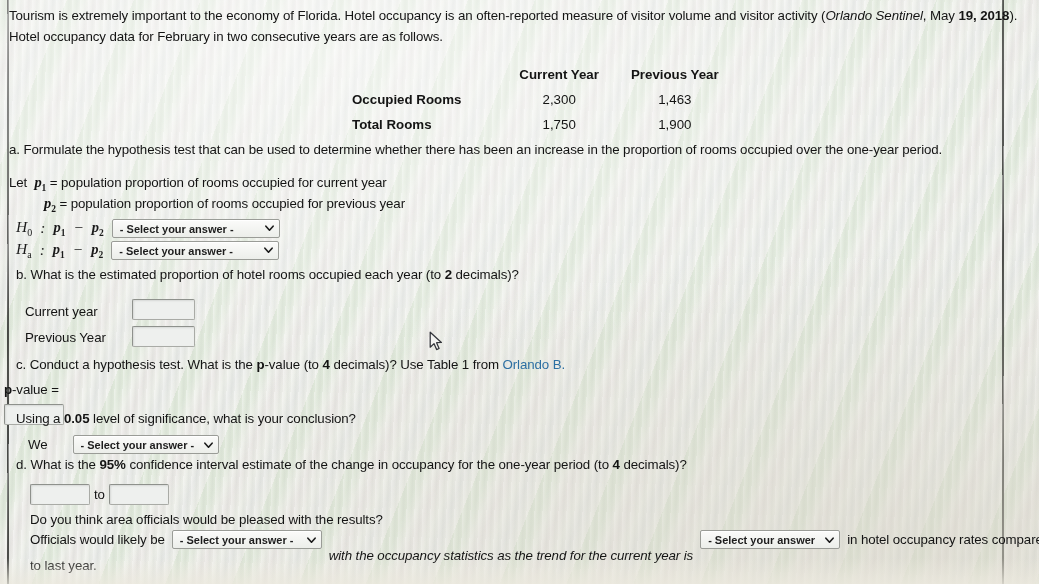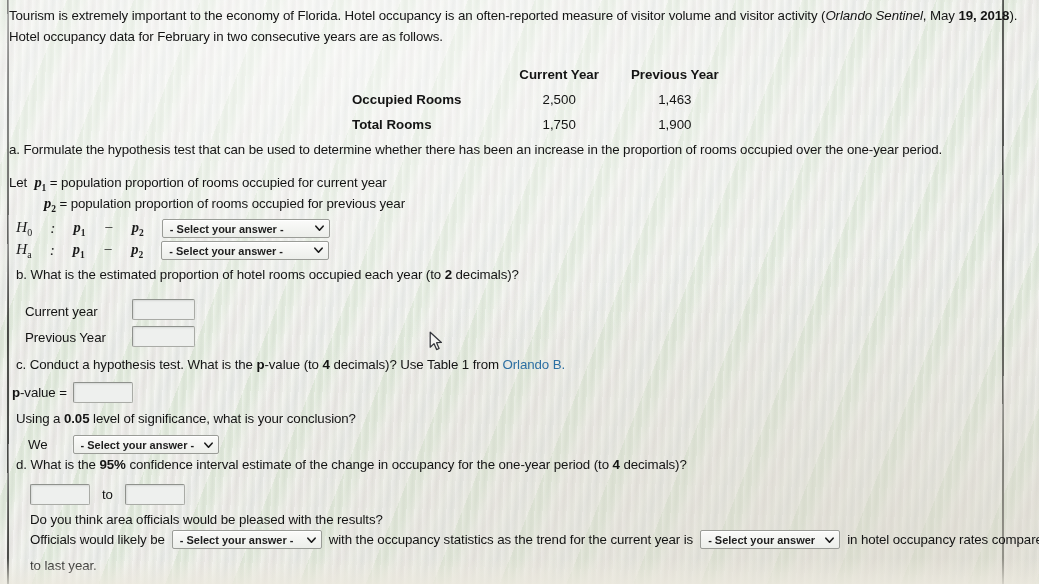--- a/index.html
+++ b/index.html
@@ -148,21 +148,21 @@
 
   
   #q-a-prompt  { left: 9px;  top: 142px; }
   #let-line-1  { left: 9px;  top: 174px; }
   #let-line-2  { left: 44px; top: 195px; }
 
   .hyp-row {
     position: absolute;
     display: flex;
     align-items: center;
-    gap: 18px;
+    gap: 8px;
   }
   #hyp-null { left: 16px; top: 218px; }
   #hyp-alt  { left: 16px; top: 240px; }
 
   
   .sel {
     -webkit-appearance: none;
     appearance: none;
     font-family: "Liberation Sans", sans-serif;
     font-size: 11px;
@@ -227,36 +227,36 @@
     position: absolute; left: 132px; top: 299px;
   }
   #in-previous {
     position: absolute; left: 132px; top: 326px;
   }
 
   
   #q-c-prompt  { left: 16px; top: 357px; }
   #pval-row {
     position: absolute;
-    left: 12px; top: 382px;
-    display: flex; align-items: center; gap: 6px;
+    left: 4px; top: 382px;
+    display: flex; align-items: flex-start; gap: 6px; flex-direction: column;
   }
   #sig-line    { left: 16px; top: 411px; }
   #concl-row {
     position: absolute;
     left: 28px; top: 435px;
     display: flex; align-items: center; gap: 25px;
   }
 
   
   #q-d-prompt  { left: 16px; top: 457px; text-align: center; }
   #ci-row {
     position: absolute;
     left: 30px; top: 484px;
-    display: flex; align-items: center; gap: 12px;
+    display: flex; align-items: center; gap: 4px;
   }
   #pleased-line { left: 30px; top: 512px; }
 
   #officials-row {
     position: absolute;
     left: 30px; top: 530px;
     display: flex; align-items: center; gap: 7px;
     white-space: nowrap;
   }
   #last-year-line { left: 30px; top: 558px; }
@@ -296,21 +296,21 @@
       <thead>
         <tr>
           <th class="rowhead"></th>
           <th class="colhead">Current Year</th>
           <th class="colhead">Previous Year</th>
         </tr>
       </thead>
       <tbody>
         <tr>
           <td class="rowhead">Occupied Rooms</td>
-          <td class="num">2,500</td>
+          <td class="num">2,300</td>
           <td class="num">1,463</td>
         </tr>
         <tr>
           <td class="rowhead">Total Rooms</td>
           <td class="num">1,750</td>
           <td class="num">1,900</td>
         </tr>
       </tbody>
     </table>
 
@@ -402,21 +402,21 @@
       <span class="sel-wrap">
         <select class="sel sel-lg">
           <option>- Select your answer -</option>
         </select>
         <span class="chev">
           <svg viewBox="0 0 10 10" width="9" height="9">
               <path d="M1 3 L5 7.5 L9 3" fill="none" stroke="#1d1d1d" stroke-width="1.8" stroke-linecap="round" stroke-linejoin="round"></path>
             </svg>
         </span>
       </span>
-      <span class="ln" style="position:relative;left:0;top:0;">with the occupancy statistics as the trend for the current year is</span>
+      <span class="ln" style="position:relative;left:0;top:16px;font-style:italic;">with the occupancy statistics as the trend for the current year is</span>
       <span class="sel-wrap">
         <select class="sel sel-lg2">
           <option>- Select your answer -</option>
         </select>
         <span class="chev">
           <svg viewBox="0 0 10 10" width="9" height="9">
               <path d="M1 3 L5 7.5 L9 3" fill="none" stroke="#1d1d1d" stroke-width="1.8" stroke-linecap="round" stroke-linejoin="round"></path>
             </svg>
         </span>
       </span>

